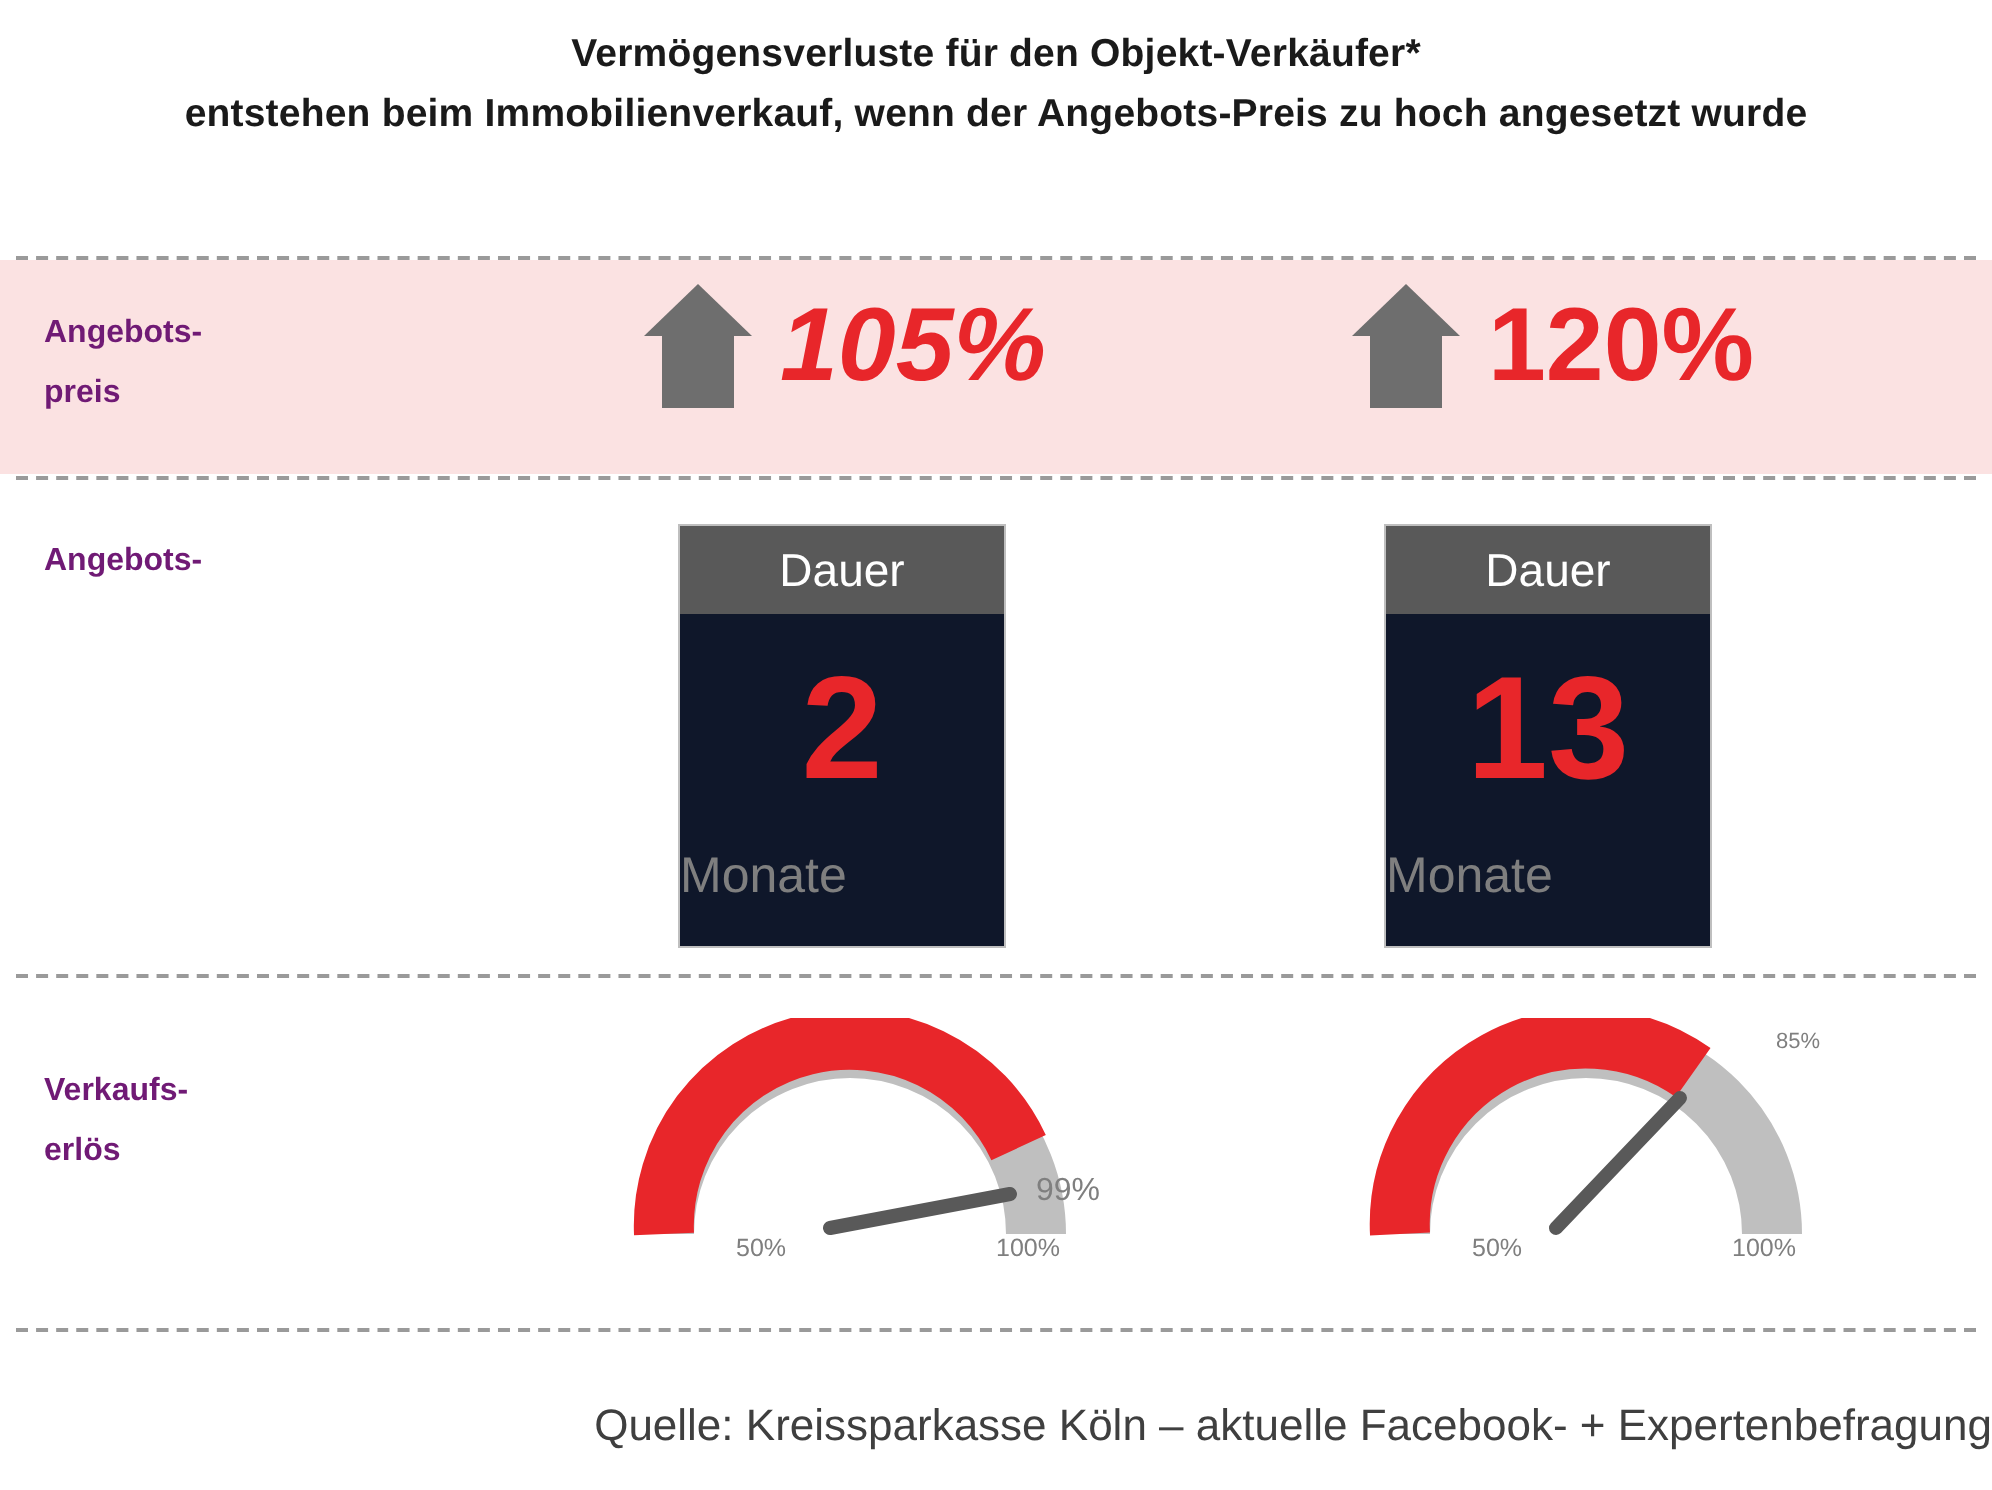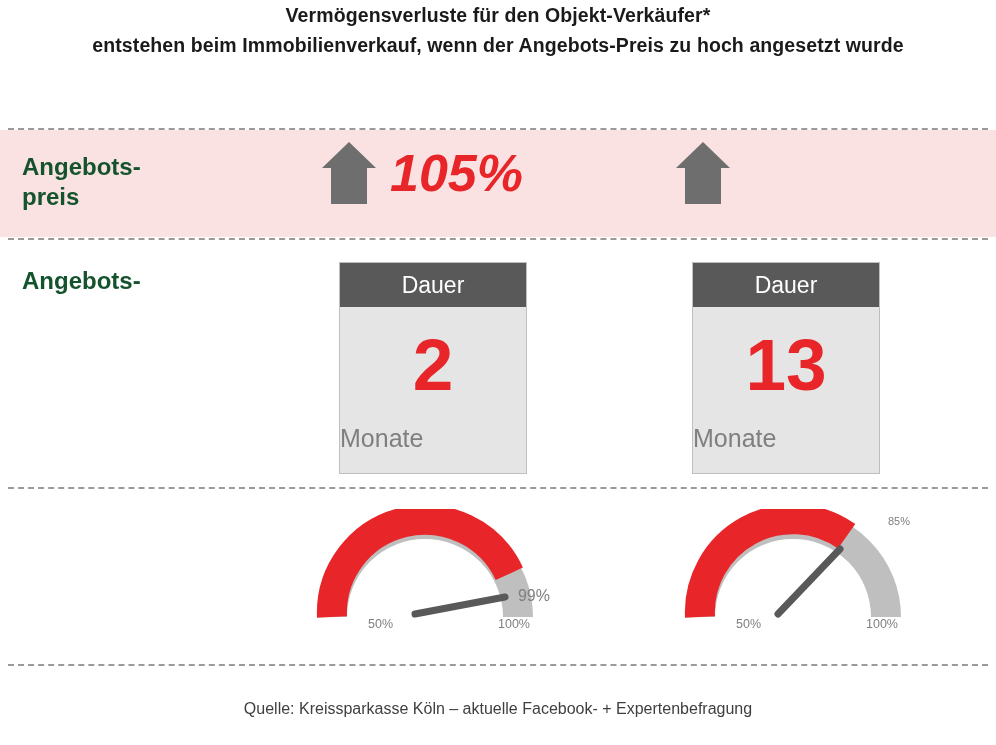--- a/index.html
+++ b/index.html
@@ -11,21 +11,21 @@
     height: 745px;
     background: #ffffff;
     font-family: "Liberation Sans", sans-serif;
     color: #404040;
     overflow: hidden;
     position: relative;
   }
 
   
   .title-block {
-    padding-top: 0;
+    padding-top: 12px;
     text-align: center;
   }
   .title-line {
     font-size: 19.5px;
     font-weight: bold;
     color: #1a1a1a;
     line-height: 30px;
     letter-spacing: 0.1px;
   }
 
@@ -58,23 +58,23 @@
     height: 246px;
   }
   #row-proceeds {
     top: 489px;
     height: 174px;
   }
 
   .row-label {
     position: absolute;
     left: 22px;
-    font-size: 24px;
-    font-weight: bold;
-    color: #14532d;
+    font-size: 16px;
+    font-weight: bold;
+    color: #701a75;
     line-height: 30px;
   }
   #label-price { top: 22px; }
   #label-duration { top: 26px; }
   #label-proceeds { top: 42px; }
 
   
   .price-cell {
     position: absolute;
     top: 12px;
@@ -113,23 +113,23 @@
     font-weight: bold;
     color: #e8262a;
     line-height: 56px;
     white-space: nowrap;
   }
 
   
   .calendar {
     position: absolute;
     top: 22px;
-    width: 188px;
+    width: 164px;
     height: 212px;
-    background: #e5e5e5;
+    background: #0f172a;
     border: 1px solid #bfbfbf;
     box-sizing: border-box;
   }
   #calendar-1 { left: 339px; }
   #calendar-2 { left: 692px; }
 
   .cal-header {
     height: 44px;
     background: #595959;
     color: #ffffff;
@@ -178,22 +178,22 @@
 
   #gauge-1 .gauge-value-label { right: 0; top: 78px; font-size: 16px; }
   #gauge-2 .gauge-value-label { right: 8px; top: 6px; font-size: 11px; }
 
   
   .source {
     position: absolute;
     top: 700px;
     left: 0;
     width: 996px;
-    text-align: center;
-    font-size: 16px;
+    text-align: right;
+    font-size: 22px;
     color: #3f3f3f;
   }
 </style>
 </head>
 <body>
 
 <div class="title-block">
   <div class="title-line">Vermögensverluste für den Objekt-Verkäufer*</div>
   <div class="title-line">entstehen  beim Immobilienverkauf,  wenn der Angebots-Preis zu hoch angesetzt wurde</div>
 </div>
@@ -215,20 +215,21 @@
       <span class="body"></span>
     </span>
     <span class="price-value">105%</span>
   </div>
 
   <div class="price-cell" id="price-cell-2">
     <span class="home-icon">
       <span class="roof"></span>
       <span class="body"></span>
     </span>
+    <span class="price-value">120%</span>
   </div>
 </div>
 
 <div class="row" id="row-duration">
   <div class="row-label" id="label-duration">
     <div>Angebots-</div>
   </div>
 
   <div class="calendar" id="calendar-1">
     <div class="cal-header">Dauer</div>
@@ -237,20 +238,24 @@
   </div>
 
   <div class="calendar" id="calendar-2">
     <div class="cal-header">Dauer</div>
     <div class="cal-number">13</div>
     <div class="cal-unit">Monate</div>
   </div>
 </div>
 
 <div class="row" id="row-proceeds">
+  <div class="row-label" id="label-proceeds">
+    <div>Verkaufs-</div>
+    <div>erlös</div>
+  </div>
 
   <div class="gauge" id="gauge-1">
     <svg width="250" height="120" viewBox="0 0 250 120">
 
       <path d="M 32 108 A 93 93 0 0 1 218 108" fill="none" stroke="#bfbfbf" stroke-width="30"></path>
 
       <path d="M 32 108 A 93 93 0 0 1 209.3 64.8" fill="none" stroke="#e8262a" stroke-width="30"></path>
 
       <line x1="115" y1="105" x2="205" y2="88" stroke="#595959" stroke-width="7" stroke-linecap="round"></line>
     </svg>

